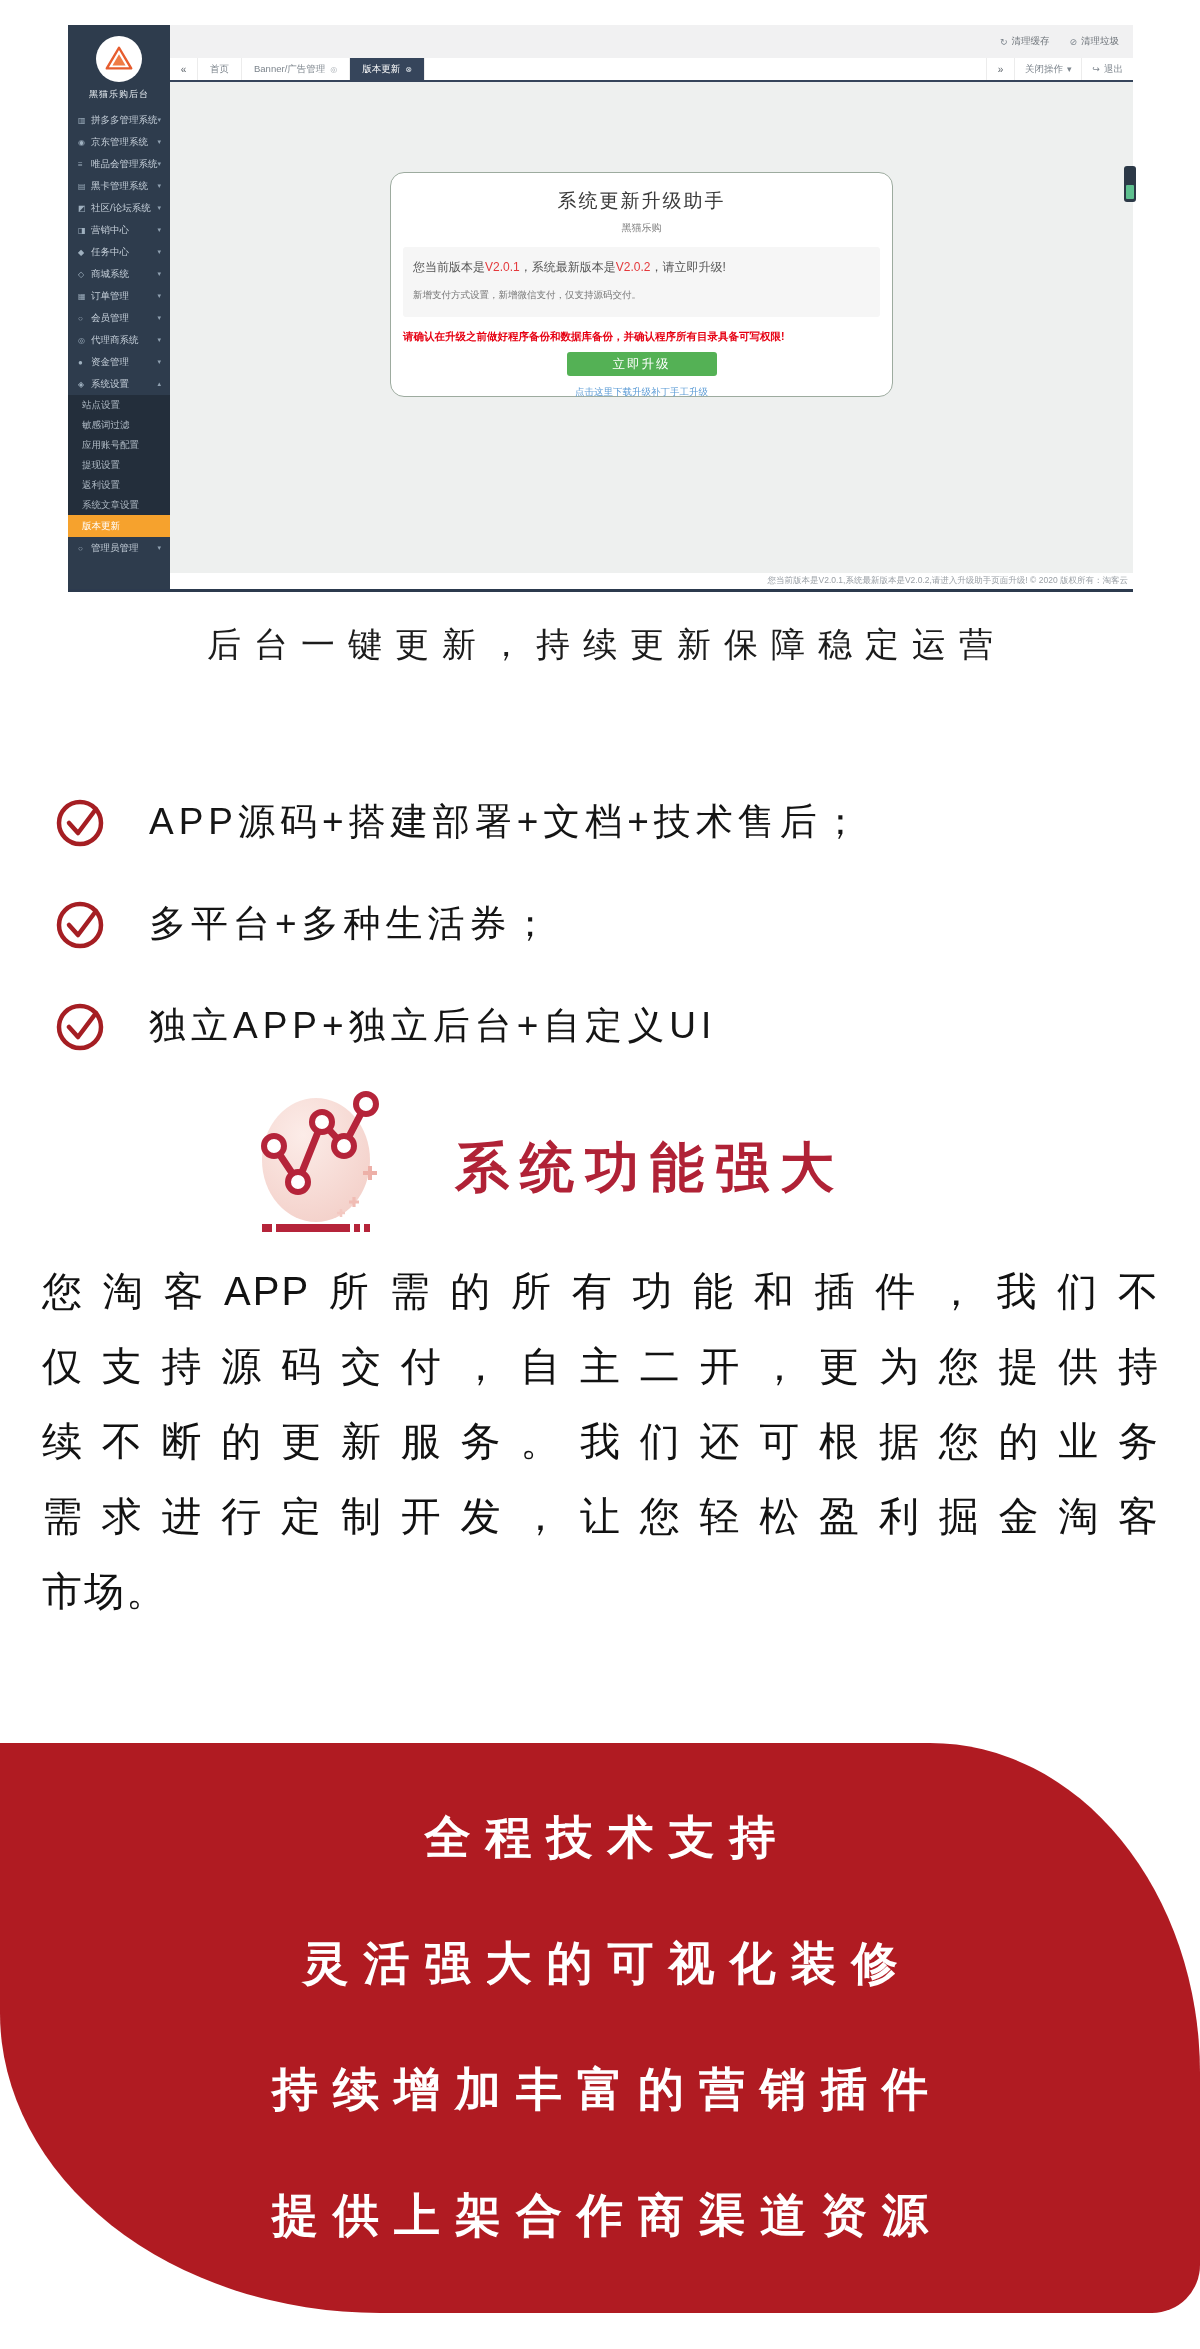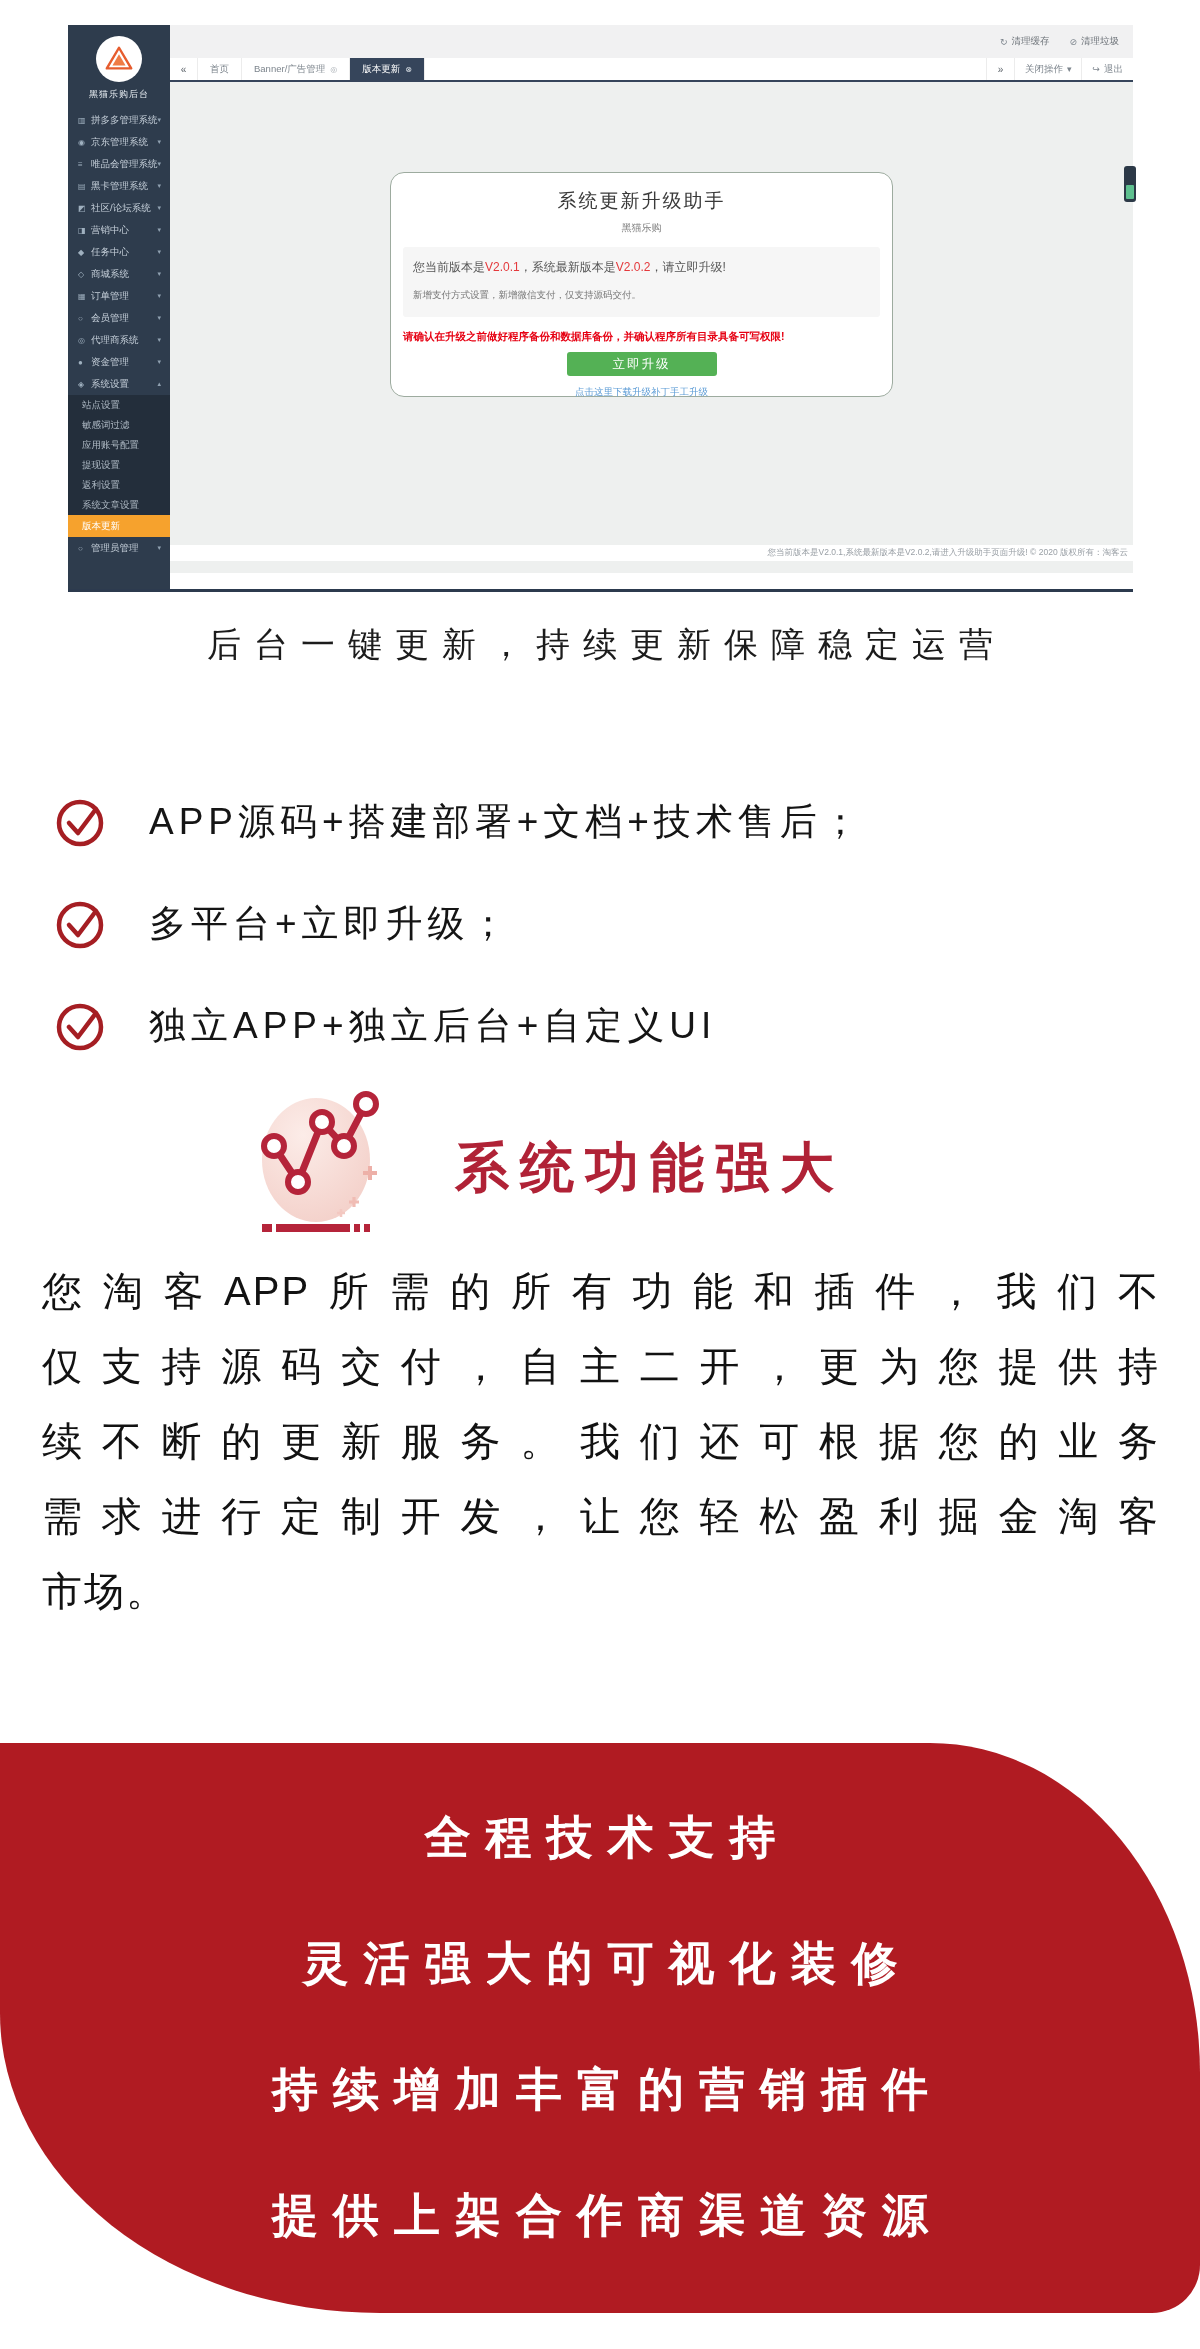--- a/index.html
+++ b/index.html
@@ -36,21 +36,21 @@
              color:#5a6168; border-right:1px solid #ececec; font-size:10px; }
   .tb-ctrl.rt { border-right:none; border-left:1px solid #ececec; }
   .tab { display:flex; align-items:center; gap:5px; padding:0 12px; border-right:1px solid #ececec;text-align:center; }
   .tab .cm { font-size:8px; color:#a7adb3; }
   .tab.active { background:#36455b; color:#fff; }
   .tab.active .cm { color:#dfe5ea; }
   .tb-right { margin-left:auto; display:flex; align-items:stretch; }
   .tb-item { display:flex; align-items:center; gap:4px; padding:0 10px; border-left:1px solid #ececec; }
   .tb-item .ic { font-size:9px; }
   .content { position:absolute; top:57px; left:0; right:0; height:491px; background:#eef0ef; }
-  .footstrip { position:absolute; top:520px; left:0; right:0; height:16px; background:#fff;
+  .footstrip { position:absolute; top:548px; left:0; right:0; height:16px; background:#fff;
                display:flex; align-items:center; justify-content:flex-end; padding-right:5px;
                font-size:8.5px; color:#9aa0a6; }
 
   .dialog { position:absolute; left:220px; top:90px; width:503px; height:225px;
             background:#fff; border:1px solid #9dab9f; border-radius:14px; }
   .dg-title { margin-top:15px; text-align:center; font-size:19px; color:#3a3a3a; letter-spacing:2px;font-family:Liberation Mono, monospace; }
   .dg-sub { margin-top:7px; text-align:center; font-size:10px; color:#808080; }
   .dg-box { margin:12px 12px 0; background:#f6f6f6; border-radius:3px; padding:12px 10px; height:70px; }
   .dg-line1 { font-size:12px; color:#555; }
   .dg-line1 .v { color:#e4393c; }
@@ -257,21 +257,21 @@
       <circle cx="25" cy="27" r="21" fill="none" stroke="#a51e23" stroke-width="4.5"></circle>
       <path d="M14 27 L23 37 L41 13" fill="none" stroke="#a51e23" stroke-width="4.5" stroke-linecap="round" stroke-linejoin="round"></path>
     </svg>
     <span class="bullet-text">APP源码+搭建部署+文档+技术售后；</span>
   </div>
       <div class="bullet-row" style="top: 896px;">
     <svg width="52" height="52" viewBox="0 0 52 52">
       <circle cx="25" cy="27" r="21" fill="none" stroke="#a51e23" stroke-width="4.5"></circle>
       <path d="M14 27 L23 37 L41 13" fill="none" stroke="#a51e23" stroke-width="4.5" stroke-linecap="round" stroke-linejoin="round"></path>
     </svg>
-    <span class="bullet-text">多平台+立即升级；</span>
+    <span class="bullet-text">多平台+多种生活券；</span>
   </div>
       <div class="bullet-row" style="top: 998px;">
     <svg width="52" height="52" viewBox="0 0 52 52">
       <circle cx="25" cy="27" r="21" fill="none" stroke="#a51e23" stroke-width="4.5"></circle>
       <path d="M14 27 L23 37 L41 13" fill="none" stroke="#a51e23" stroke-width="4.5" stroke-linecap="round" stroke-linejoin="round"></path>
     </svg>
     <span class="bullet-text">独立APP+独立后台+自定义UI</span>
   </div>
     </div>
 

